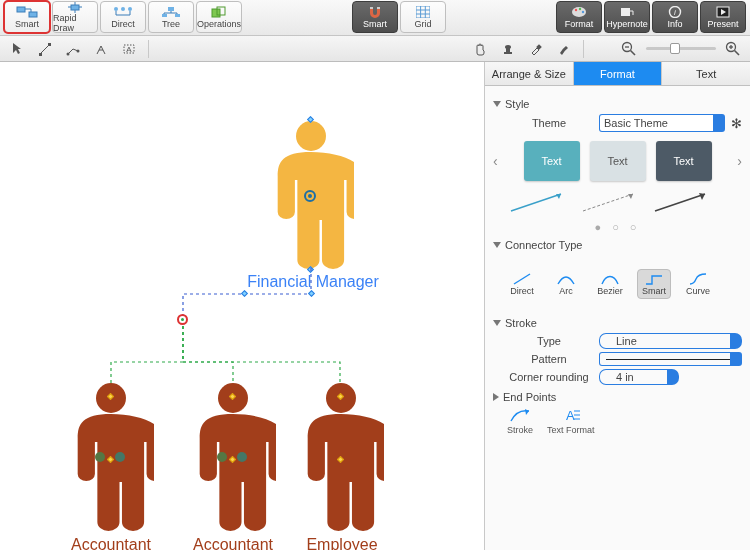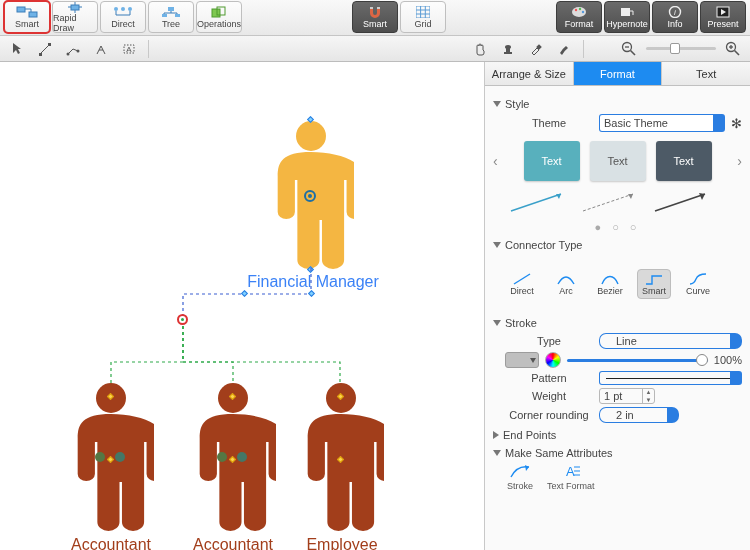--- a/index.html
+++ b/index.html
@@ -443,59 +443,37 @@
           <span class="disclosure"></span>
           <span>Stroke</span>
         </div>
       <div class="row">
         <label>Type</label>
         <div class="bluefield">
             <span>Line</span>
           </div>
       </div>
       <div class="row">
-        <div class="colorwell"></div>
-        <div class="huewheel"></div>
-        <div class="slider-track">
-            <div class="slider-thumb"></div>
-          </div>
-        <span>100%</span>
-      </div>
-      <div class="row">
         <label>Pattern</label>
         <div class="pattern-line">
             <span></span>
           </div>
       </div>
       <div class="row">
-        <label>Weight</label>
-        <div class="num-field">
-            <span>1 pt</span>
-            <div class="num-stepper">
-              <div>▲</div>
-              <div>▼</div>
-            </div>
-          </div>
-      </div>
-      <div class="row">
         <label>Corner rounding</label>
         <div class="bluefield" style="flex:0 0 80px">
-            <span>2 in</span>
+            <span>4 in</span>
           </div>
       </div>
 
       <div class="sect-head">
           <span class="disclosure closed"></span>
           <span>End Points</span>
         </div>
 
-      <div class="sect-head">
-          <span class="disclosure"></span>
-          <span>Make Same Attributes</span>
-        </div>
       <div class="same-attr">
         <div class="same-item">
           <svg width="22" height="16">
               <path d="M2 14 Q8 2 20 4" fill="none" stroke="#1d8bf1" stroke-width="1.4"></path>
               <path d="M20 4 L16 2 L17 8 Z" fill="#1d8bf1"></path>
             </svg>
           <span>Stroke</span>
         </div>
         <div class="same-item">
           <svg width="22" height="16">

